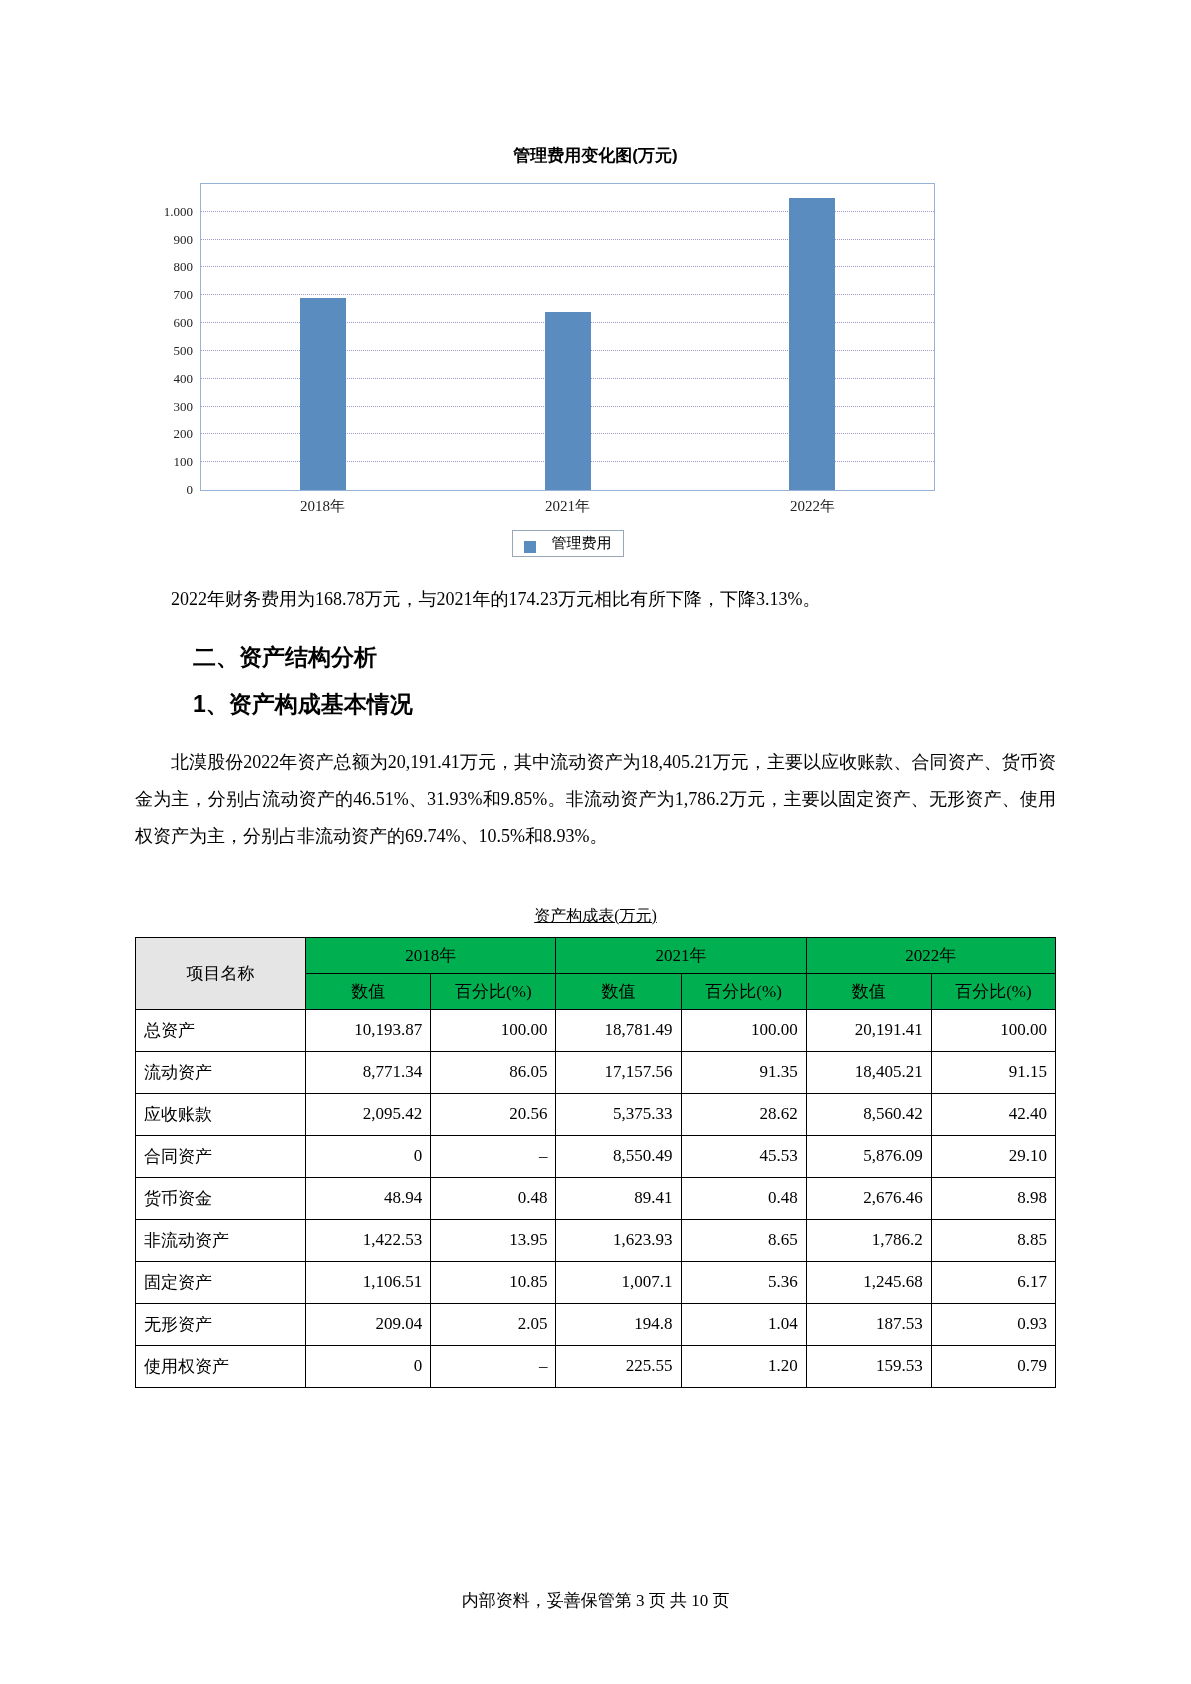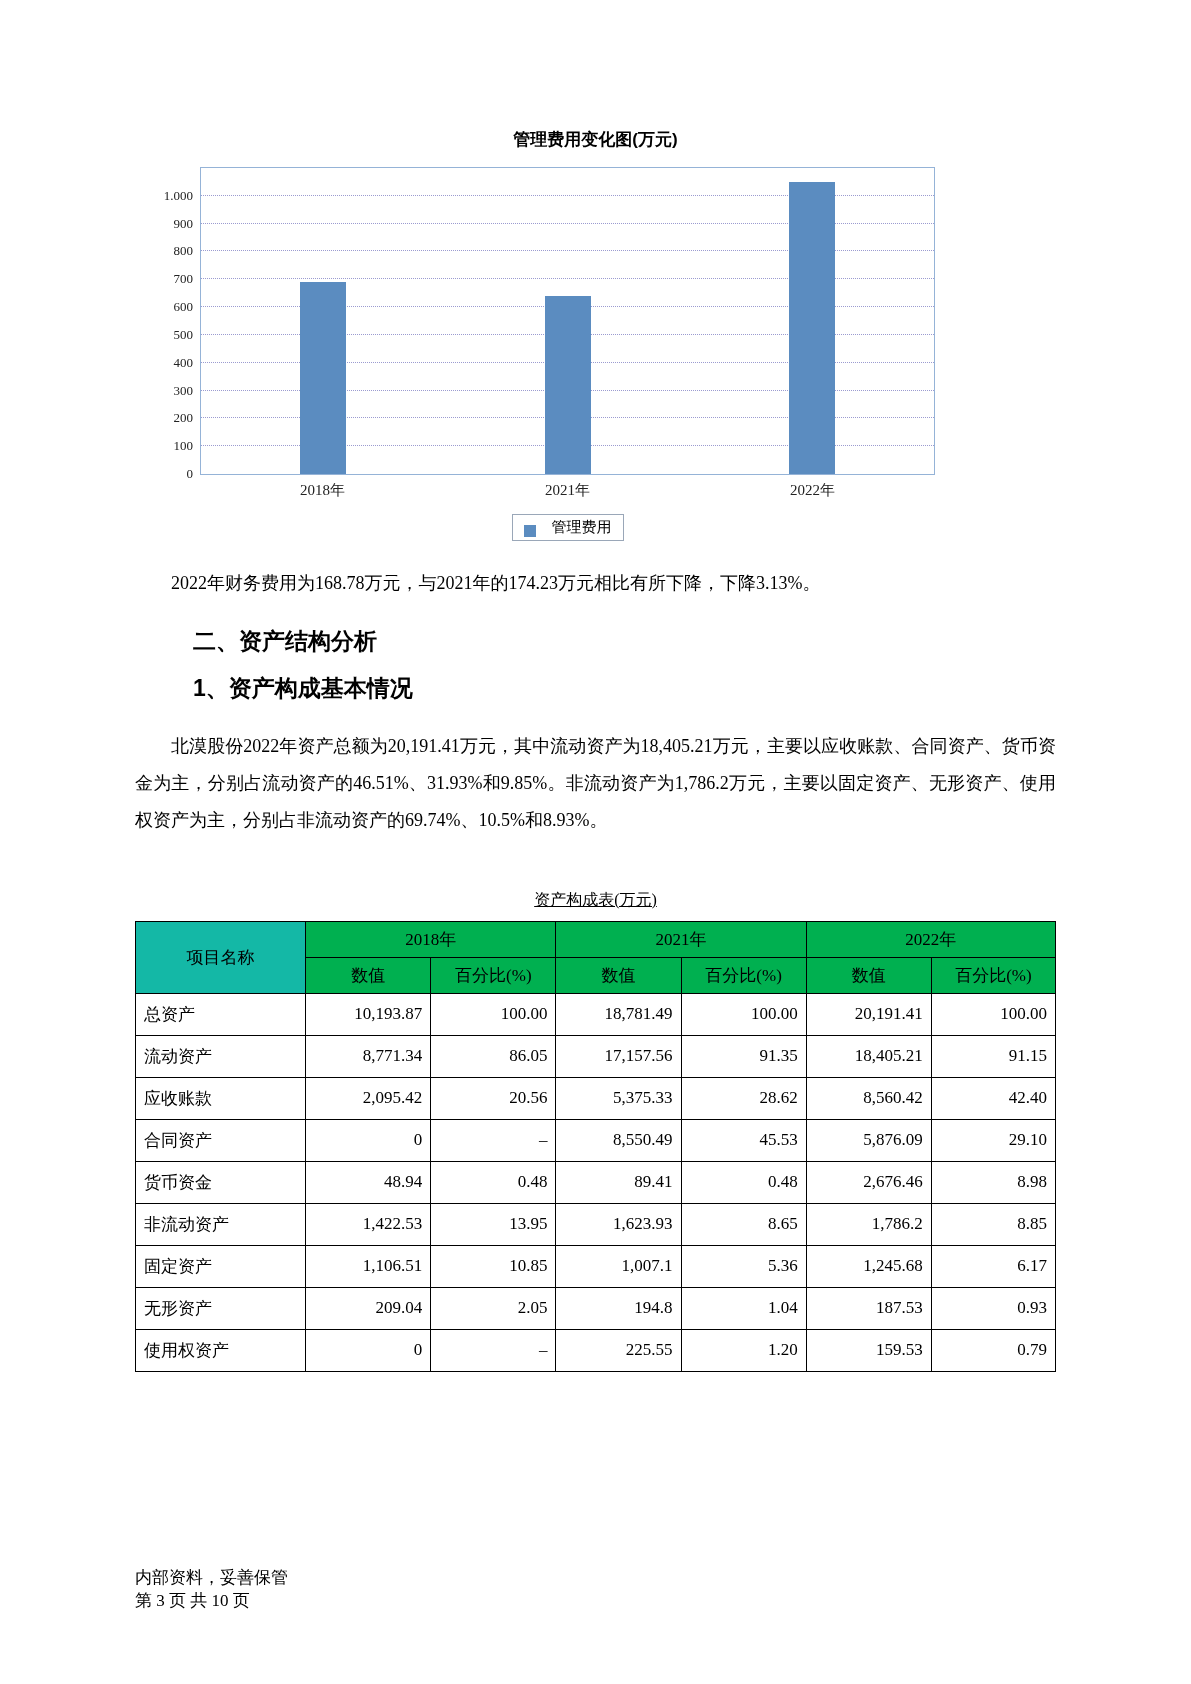--- a/index.html
+++ b/index.html
@@ -3,21 +3,21 @@
 <meta charset="utf-8">
 <style>
   * { margin:0; padding:0; box-sizing:border-box; }
   html,body { background:#ffffff; }
   .page {
     width:1191px; height:1684px; margin:0 auto; position:relative;
     background:#ffffff; color:#000;
     font-family:"Liberation Serif","DejaVu Serif",serif;
     overflow:hidden;
   }
-  .content { padding:0 135px; }
+  .content { padding:16px 135px; }
 
   
   .chart-title {
     padding-top:128px; text-align:center;
     font-family:"Liberation Sans","DejaVu Sans",sans-serif;
     font-weight:bold; font-size:17px;
   }
   .chart-area { position:relative; margin-top:16px; }
   .plot {
     position:relative; margin-left:65px; width:735px; height:308px;
@@ -64,21 +64,21 @@
   }
   .asset-table td { padding:9px 8px; background:#ffffff; }
   .asset-table td.item { text-align:left; }
   .asset-table td.num  { text-align:right; }
   col.c-item { width:18.5%; }
   col.c-val  { width:13.6%; }
 
   
   .footer {
     position:absolute; left:135px; right:135px; bottom:72px;
-    display:flex; justify-content:center; font-size:17px;flex-direction:column;
+    display:flex; justify-content:center; font-size:17px;
   }
 </style>
 </head>
 <body>
 
 <div class="page">
   <div class="content">
 
     <div class="chart-title">管理费用变化图(万元)</div>
 
@@ -139,21 +139,21 @@
         <col class="c-item">
           <col class="c-val">
           <col class="c-val">
           <col class="c-val">
           <col class="c-val">
           <col class="c-val">
           <col class="c-val">
       </colgroup>
       <thead>
         <tr>
-          <th rowspan="2" style="background: #14b8a6;">项目名称</th>
+          <th rowspan="2" style="background: #e5e5e5;">项目名称</th>
           <th colspan="2" style="background: rgb(0, 176, 80);">2018年</th>
           <th colspan="2" style="background: rgb(0, 176, 80);">2021年</th>
           <th colspan="2" style="background: rgb(0, 176, 80);">2022年</th>
         </tr>
         <tr>
           <th style="background: rgb(0, 176, 80);">数值</th>
           <th style="background: rgb(0, 176, 80);">百分比(%)</th>
           <th style="background: rgb(0, 176, 80);">数值</th>
           <th style="background: rgb(0, 176, 80);">百分比(%)</th>
           <th style="background: rgb(0, 176, 80);">数值</th>

